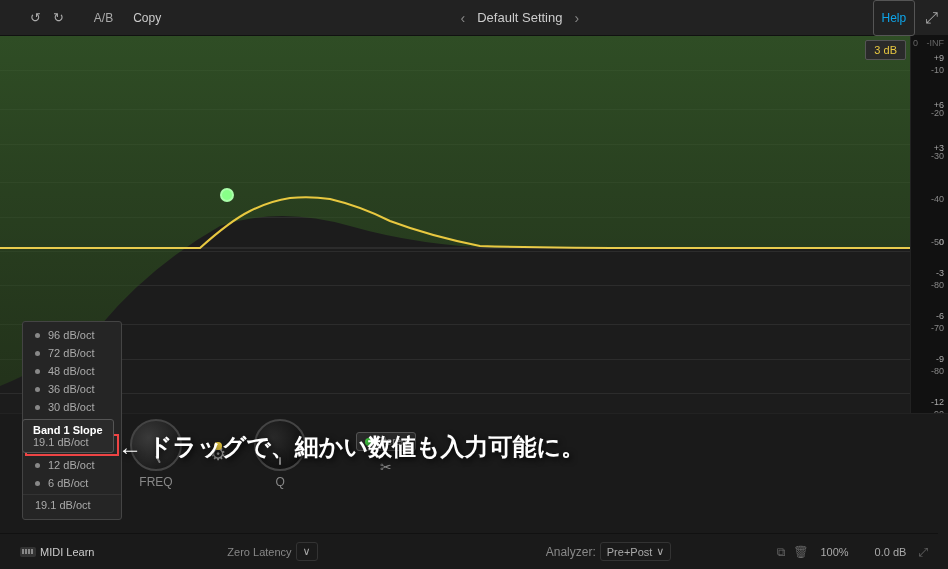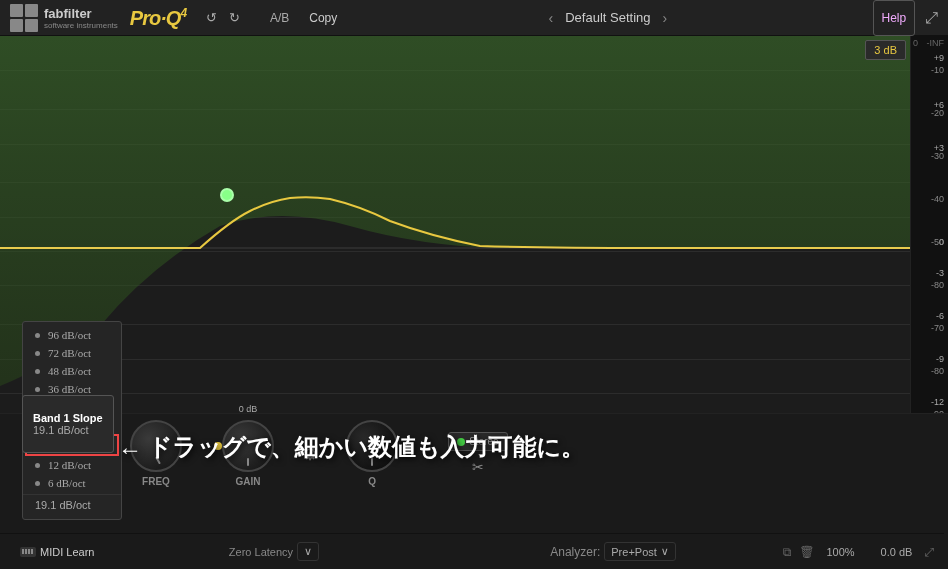--- a/index.html
+++ b/index.html
@@ -168,21 +168,20 @@
       z-index: 20;
       min-width: 100px;
     }
     .slope-item {
       display: flex;
       align-items: center;
       padding: 3px 12px;
       color: #aaa;
       font-size: 11px;
       cursor: pointer;
-      font-family: Liberation Serif, serif;
     }
     .slope-dot {
       width: 5px;
       height: 5px;
       border-radius: 50%;
       background: #888;
       margin-right: 8px;
     }
     .slope-dot.active { background: #e44; }
 
@@ -206,23 +205,22 @@
       bottom: 4px;
       left: 50%;
       transform: translateX(-50%);
       width: 2px;
       height: 8px;
       background: #888;
       border-radius: 1px;
     }
     .knob-label {
       color: #888;
-      font-size: 10px;
+      font-size: 12px;
       text-align: center;
-      font-weight: bold;
     }
     .stereo-btn {
       background: #2a2a2a;
       border: 1px solid #555;
       color: #aaa;
       font-size: 10px;
       padding: 3px 8px;
       border-radius: 3px;
       cursor: pointer;
       display: flex;
@@ -239,21 +237,21 @@
       color: #888;
       font-size: 14px;
       cursor: pointer;
     }
 
     
     .footer {
       position: absolute;
       bottom: 0;
       left: 0;
-      right: 4px;
+      right: 10px;
       height: 36px;
       background: #1a1a1a;
       border-top: 1px solid #111;
       display: flex;
       align-items: center;
       padding: 0 10px;
       gap: 0;
     }
     .footer-midi {
       color: #ccc;
@@ -359,52 +357,39 @@
     
     .active-slope-box {
       border: 2px solid #e44 !important;
       color: #fff !important;
     }
   </style>
 </head>
 <body>
 
 <div class="header">
-  <div class="logo-area">
-    <div class="logo-grid">
-      <span></span>
-        <span></span>
-        <span></span>
-        <span></span>
-    </div>
-    <div>
-      <div class="fab" style="color:#ccc;font-size:13px;font-weight:bold;">fabfilter</div>
-      <div style="color:#888;font-size:8px;">software instruments</div>
-    </div>
-    <div class="pro-q-logo" style="color:#e8c840;font-size:20px;font-weight:bold;font-style:italic;margin-left:6px;">Pro·Q<sup>4</sup></div>
-  </div>
 
   <div class="undo-redo" style="margin-left:16px;">
     <button class="header-btn">↺</button>
     <button class="header-btn">↻</button>
   </div>
 
   <div class="header-controls">
     <button class="ab-btn" style="color:#aaa;font-size:12px;background:none;border:none;cursor:pointer;">A/B</button>
     <button class="copy-btn" style="color:#ccc;font-size:12px;background:none;border:none;cursor:pointer;">Copy</button>
   </div>
 
   <div class="preset-nav" style="flex:1;display:flex;align-items:center;justify-content:center;gap:8px;">
     <span class="nav-arrow">‹</span>
     <span class="preset-name">Default Setting</span>
     <span class="nav-arrow">›</span>
   </div>
 
   <div class="header-right">
-    <button class="help-btn" style="color:#f0abfc;font-size:12px;border:1px solid #555;padding:10px 8px;border-radius:3px;background:none;cursor:pointer;">Help</button>
+    <button class="help-btn" style="color:#0ea5e9;font-size:12px;border:1px solid #555;padding:10px 8px;border-radius:3px;background:none;cursor:pointer;">Help</button>
     <span class="fullscreen-btn" style="color:#aaa;font-size:16px;cursor:pointer;">⤢</span>
   </div>
 </div>
 
 <div class="main-area">
 
   <div class="eq-canvas">
 
     <div class="grid-line-h" style="top:8%;"></div>
     <div class="grid-line-h" style="top:17%;"></div>
@@ -519,21 +504,21 @@
       <span>6 dB/oct</span>
     </div>
 
     <div style="padding:4px 12px;color:#aaa;font-size:11px;border-top:1px solid #333;margin-top:2px;">19.1 dB/oct</div>
   </div>
 
   <div style="position:absolute;left:118px;top:395px;color:#fff;font-size:24px;font-weight:bold;z-index:50;white-space:nowrap;text-shadow:2px 2px 6px rgba(0,0,0,0.9);">
     <span style="margin-right:6px;">←</span><span>ドラッグで、細かい数値も入力可能に。</span>
   </div>
 
-  <div style="position:absolute;left:22px;bottom:76px;background:#2a2a2a;border:1px solid #555;padding:16px 10px;border-radius:3px;z-index:30;">
+  <div style="position:absolute;left:22px;bottom:76px;background:#2a2a2a;border:1px solid #555;padding:4px 10px;border-radius:3px;z-index:30;">
     <div style="color:#fff;font-size:11px;font-weight:bold;">Band 1 Slope</div>
     <div style="color:#aaa;font-size:11px;">19.1 dB/oct</div>
   </div>
 
   <div style="position:absolute;bottom:80px;left:0;right:38px;height:14px;background:#1a1a1a;overflow:hidden;display:flex;">
     <svg width="100%" height="14">
       <rect width="100%" height="14" fill="#222"></rect>
 
     </svg>
   </div>
@@ -544,29 +529,20 @@
 
     <div class="knob-group" style="margin-left:100px;">
       <div style="position:relative;">
         <div class="knob" style="width:52px;height:52px;">
           <div class="knob-indicator" style="transform:translateX(-50%) rotate(-30deg);transform-origin:top center;bottom:5px;"></div>
         </div>
       </div>
       <div class="knob-label">FREQ</div>
     </div>
 
-    <div class="knob-group" style="margin-left:20px;">
-      <div style="position:relative;">
-        <div style="position:absolute;top:-16px;left:50%;transform:translateX(-50%);color:#aaa;font-size:9px;white-space:nowrap;">0 dB</div>
-        <div class="knob" style="width:52px;height:52px;">
-          <div class="knob-indicator"></div>
-        </div>
-      </div>
-      <div class="knob-label">GAIN</div>
-    </div>
 
     <div style="color:#888;font-size:18px;cursor:pointer;margin-left:8px;">⚙</div>
 
     <div class="knob-group" style="margin-left:8px;">
       <div style="position:relative;">
         <div class="knob" style="width:52px;height:52px;background:radial-gradient(circle at 35% 35%, #2a2a2a, #080808);">
           <div class="knob-indicator"></div>
         </div>
       </div>
       <div class="knob-label">Q</div>

